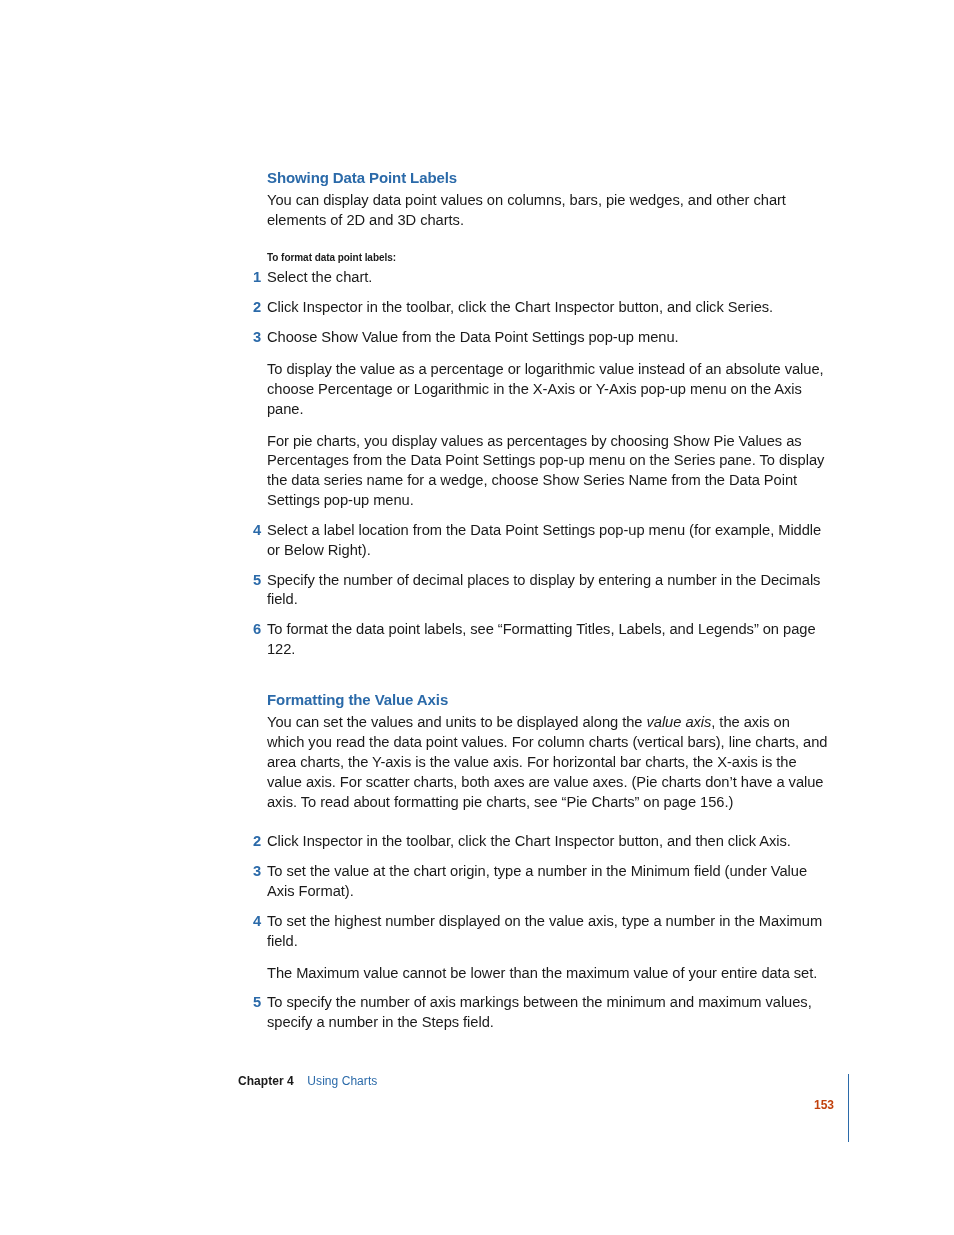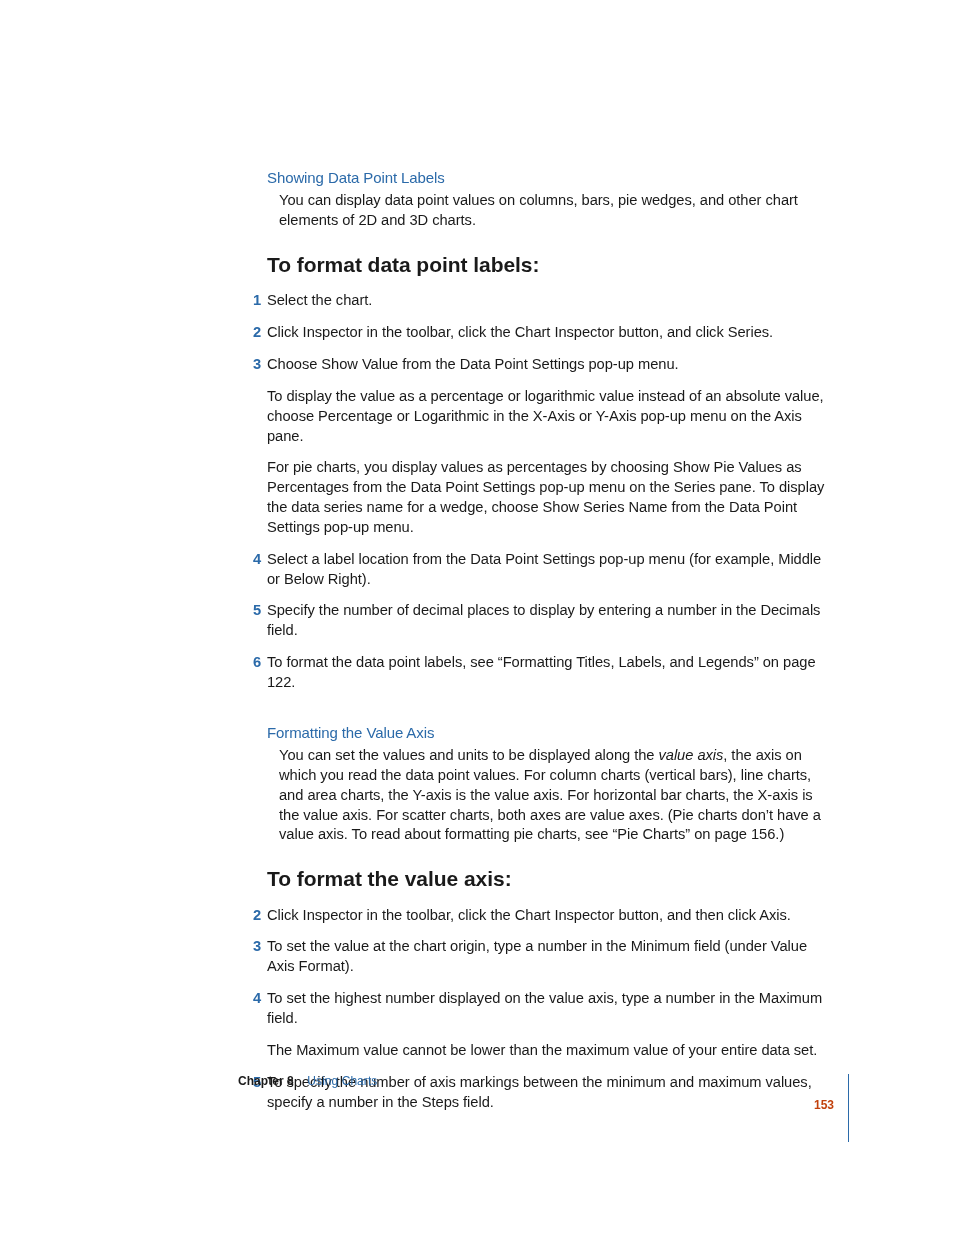--- a/index.html
+++ b/index.html
@@ -20,33 +20,33 @@
     position: absolute;
     left: 267px;
     top: 168px;
     width: 562px;
     font-size: 14.7px;
     line-height: 1.35;
     letter-spacing: -0.05px;
   }
   h2.section-title {
     font-size: 15px;
-    font-weight: 400;
+    font-weight: 700;
     color: #2b6aa9;
     margin: 0 0 3px 0;
     letter-spacing: -0.1px;
   }
   .intro {
-    margin: 0 0 20px 12px;
+    margin: 0 0 20px 0;
   }
   .subhead {
     font-weight: 700;
     color: #1a1a1a;
     margin: 0 0 4px 0;
-    font-size: 21px;
+    font-size: 10px;
   }
   ol.steps {
     list-style: none;
     margin: 0 0 24px 0;
     padding: 0;
   }
   ol.steps > li {
     position: relative;
     padding: 0 0 0 0;
     margin: 0 0 10px 0;
@@ -56,21 +56,21 @@
     position: absolute;
     left: -20px;
     top: 0;
     color: #2b6aa9;
     font-weight: 700;
     font-size: 14.7px;
     text-align: right;
     width: 14px;
   }
   .step-para {
-    margin: 12px 0 12px 0;
+    margin: 0 0 12px 0;
   }
   .step-para:last-child {
     margin-bottom: 0;
   }
   .it { font-style: italic; }
   .footer {
     position: absolute;
     left: 238px;
     right: 105px;
     top: 1074px;
@@ -126,21 +126,20 @@
         </li>
         <li data-number="6">
           <p class="step-para">To format the data point labels, see “Formatting Titles, Labels, and Legends” on page 122.</p>
         </li>
       </ol>
     </div>
 
     <div class="section-block">
       <h2 class="section-title">Formatting the Value Axis</h2>
       <p class="intro"><span>You can set the values and units to be displayed along the </span><span class="it">value axis</span><span>, the axis on which you read the data point values. For column charts (vertical bars), line charts, and area charts, the Y-axis is the value axis. For horizontal bar charts, the X-axis is the value axis. For scatter charts, both axes are value axes. (Pie charts don’t have a value axis. To read about formatting pie charts, see “Pie Charts” on page 156.)</span></p>
-      <p class="subhead">To format the value axis:</p>
       <ol class="steps">
         <li data-number="2">
           <p class="step-para">Click Inspector in the toolbar, click the Chart Inspector button, and then click Axis.</p>
         </li>
         <li data-number="3">
           <p class="step-para">To set the value at the chart origin, type a number in the Minimum field (under Value Axis Format).</p>
         </li>
         <li data-number="4">
           <p class="step-para">To set the highest number displayed on the value axis, type a number in the Maximum field.</p>
           <p class="step-para">The Maximum value cannot be lower than the maximum value of your entire data set.</p>
@@ -148,17 +147,17 @@
         <li data-number="5">
           <p class="step-para">To specify the number of axis markings between the minimum and maximum values, specify a number in the Steps field.</p>
         </li>
       </ol>
     </div>
 
   </div>
 
   <div class="footer">
     <div class="footer-left">
-      <span class="bold">Chapter 8</span>&nbsp;&nbsp;&nbsp;&nbsp;<span class="blue">Using Charts</span>
+      <span class="bold">Chapter 4</span>&nbsp;&nbsp;&nbsp;&nbsp;<span class="blue">Using Charts</span>
     </div>
     <div class="footer-right">153</div>
   </div>
 </div>
 
 </body></html>

